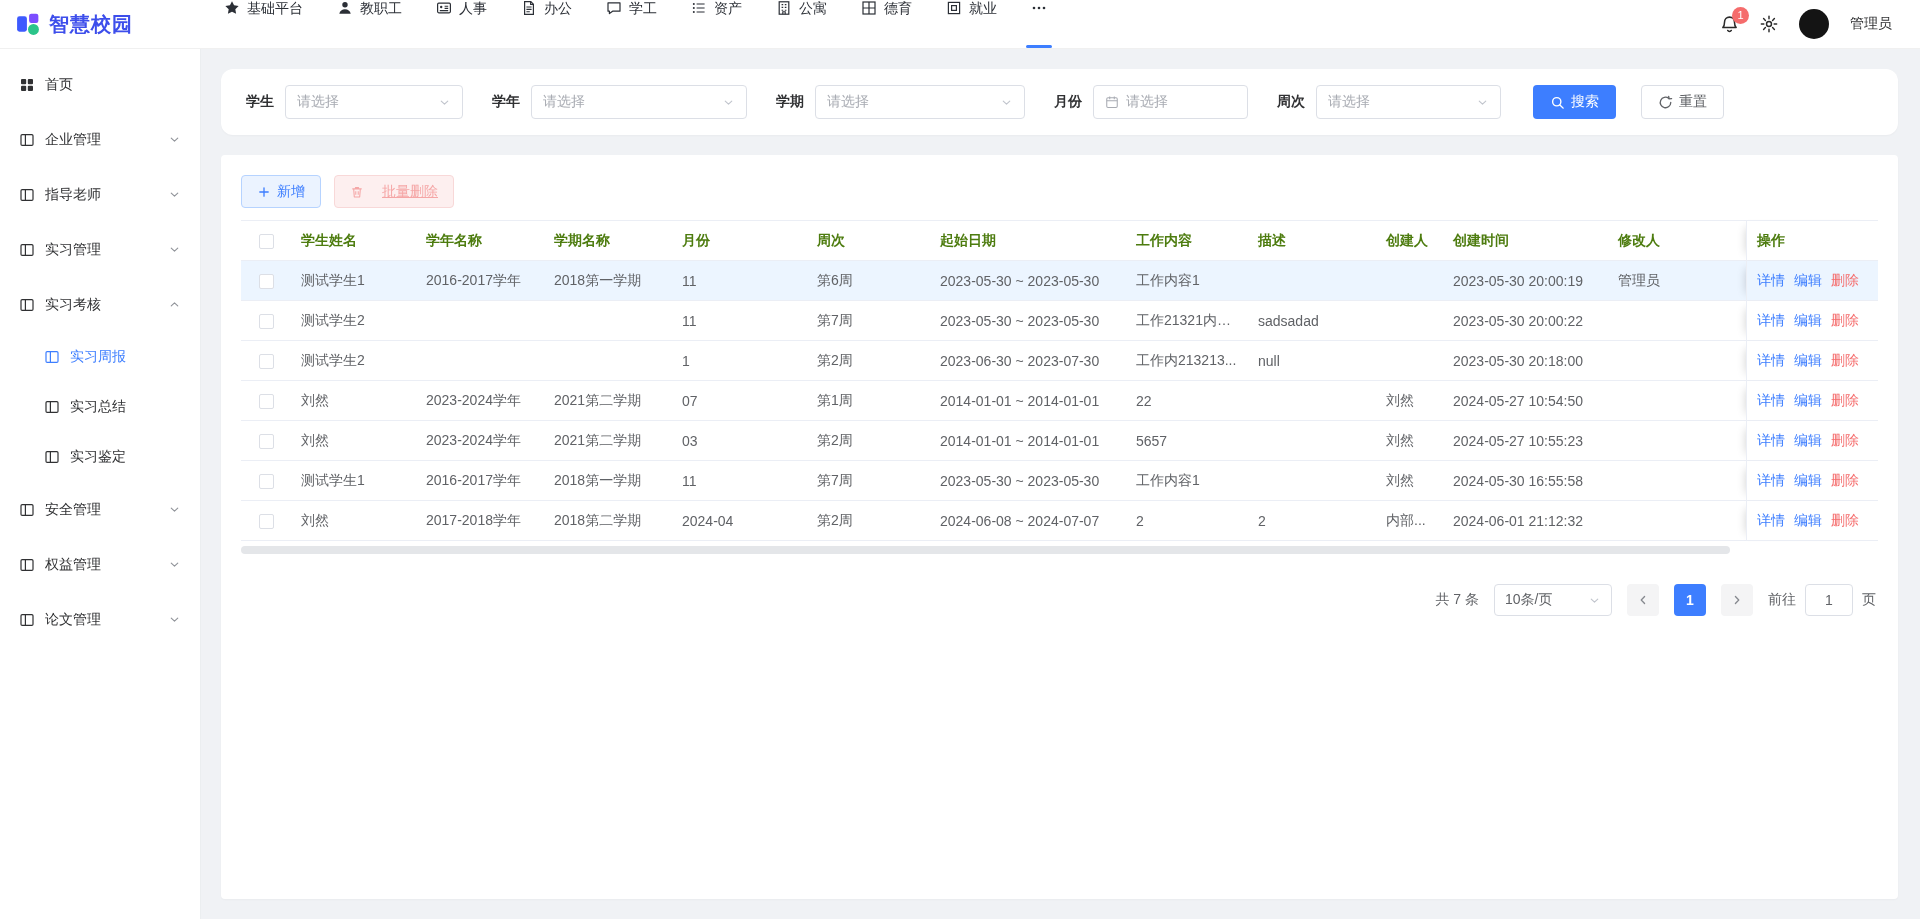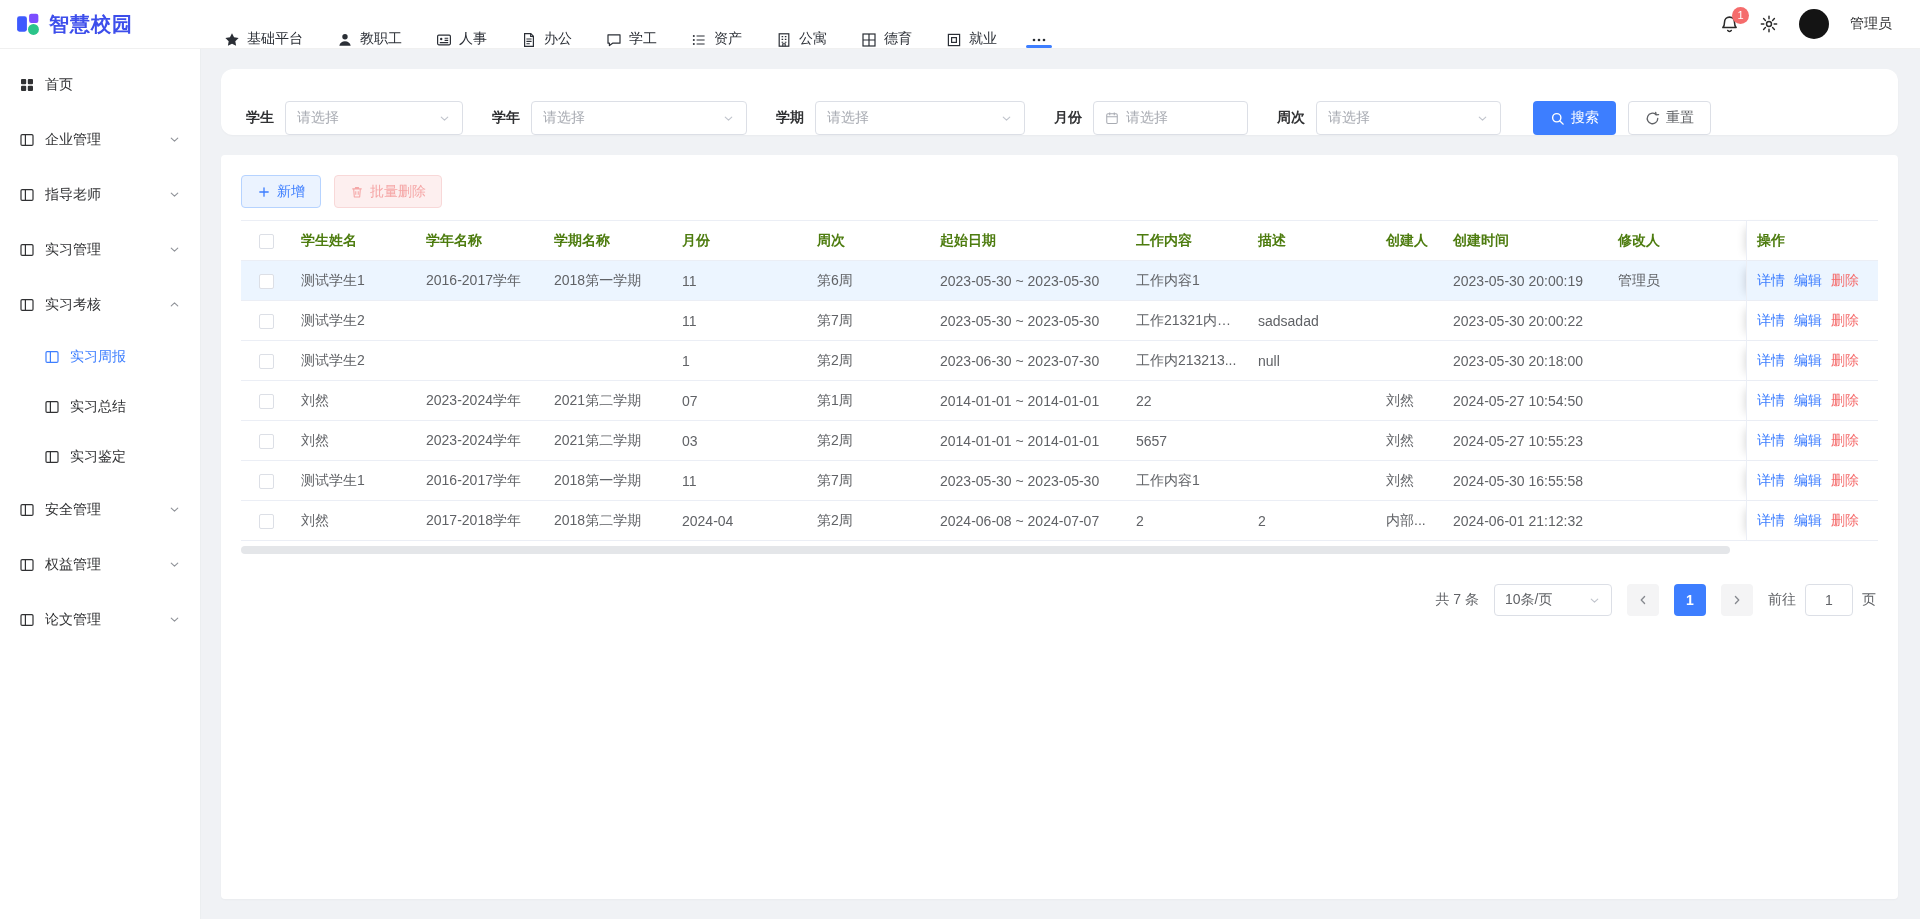--- a/index.html
+++ b/index.html
@@ -7,21 +7,21 @@
     font-family:"Liberation Sans","DejaVu Sans",sans-serif; font-size:14px;
     color:#303133; background:#f0f2f5; }
   svg { display:block; }
 
   
   .topbar { position:fixed; top:0; left:0; right:0; height:49px; background:#fff;
     display:flex; align-items:center; z-index:20; border-bottom:1px solid #f0f0f0; }
   .logo { width:201px; display:flex; align-items:center; gap:9px; padding-left:16px; flex:none; }
   .logo-text { font-size:20px; font-weight:bold; color:#3d4eeb; letter-spacing:1px; }
   .topnav { display:flex; align-items:stretch; height:100%; margin-left:6px; }
-  .nav-item { display:flex; align-items:flex-end; gap:7px; padding:0 17px; cursor:pointer;
+  .nav-item { display:flex; align-items:flex-start; gap:7px; padding:0 17px; cursor:pointer;
     color:#2b2f36; position:relative; font-size:14px; }
   .nav-item .ni { display:flex; color:#2b2f36; }
   .nav-item.active::after { content:""; position:absolute; left:12px; right:12px; bottom:0;
     height:3px; background:#3d7eff; border-radius:2px; }
   .topbar-right { margin-left:auto; display:flex; align-items:center; gap:21px; padding-right:28px; }
   .bell { position:relative; display:flex; color:#2b2b2b; cursor:pointer; }
   .badge { position:absolute; top:-8px; right:-10px; background:#f56c6c; color:#fff;
     font-size:11px; min-width:17px; height:17px; border-radius:9px; display:flex;
     align-items:center; justify-content:center; padding:0 4px; font-style:normal; }
   .gear { display:flex; color:#2b2b2b; cursor:pointer; }
@@ -35,45 +35,45 @@
     color:#303133; font-size:14px; white-space:nowrap; }
   .side-item .s-icon { margin-right:10px; display:flex; color:#303133; flex:none; }
   .side-item .chev { margin-left:auto; display:flex; color:#909399; }
   .side-item.child { height:50px; padding-left:44px; }
   .side-item.active, .side-item.active .s-icon { color:#3d7eff; }
 
   
   .content { margin-left:201px; padding:20px 22px 20px 20px; padding-top:69px; height:919px; }
 
   .filter-card { background:#fff; border-radius:12px; height:66px; display:flex;
-    align-items:flex-end; padding:0 25px; gap:29px; box-shadow:0 1px 2px rgba(0,0,0,.03); }
+    align-items:center; padding:0 25px; gap:29px; box-shadow:0 1px 2px rgba(0,0,0,.03); }
   .f-item { display:flex; align-items:center; gap:11px; }
   .f-label { font-weight:bold; color:#303133; white-space:nowrap; }
   .f-control { height:34px; border:1px solid #dcdfe6; border-radius:4px; background:#fff;
     display:flex; align-items:center; padding:0 11px; cursor:pointer; gap:7px; }
   .f-control .ph { flex:1; color:#a8abb2; font-size:14px; white-space:nowrap; overflow:hidden; }
   .f-control .chev { color:#c0c4cc; display:flex; }
   .f-control .cal { color:#a8abb2; display:flex; }
-  .filter-actions { display:flex; gap:12px; margin-left:3px; }
+  .filter-actions { display:flex; gap:25px; margin-left:3px; }
   .btn { height:34px; border-radius:4px; display:inline-flex; align-items:center; gap:6px;
     padding:0 16px; font-size:14px; cursor:pointer; border:1px solid transparent;
     font-family:inherit; }
   .btn-primary { background:#3d7eff; color:#fff; }
   .btn-plain { background:#fff; border-color:#dcdfe6; color:#606266; }
   .btn .ic { display:flex; }
 
   .table-card { background:#fff; border-radius:4px; margin-top:20px; padding:20px;
     height:744px; box-shadow:0 1px 2px rgba(0,0,0,.03); }
   .toolbar { display:flex; gap:13px; }
   .btn-add { background:#ebf3ff; color:#3d7eff; border:1px solid #b6d3ff; height:33px;
     padding:0 15px; border-radius:4px; display:inline-flex; align-items:center; gap:6px;
     cursor:pointer; font-size:14px; font-family:inherit; }
   .btn-batch { background:#fdefef; color:#f5a6a6; border:1px solid #f8d8d8; height:33px;
-    padding:0 15px; border-radius:4px; display:inline-flex; align-items:center; gap:6px;
-    cursor:not-allowed; font-size:14px; font-family:inherit; }
+    padding:0 15px; border-radius:4px; display:inline-flex; align-items:center; gap:18px;
+    cursor:not-allowed; font-size:14px; font-family:inherit;text-decoration:underline; }
   .btn-add .ic, .btn-batch .ic { display:flex; }
 
   .table-wrap { margin-top:12px; position:relative; }
   table { width:100%; border-collapse:separate; border-spacing:0; table-layout:fixed; }
   th, td { height:40px; padding:0 10px; text-align:left; font-size:14px; color:#606266;
     border-bottom:1px solid #ebeef5; white-space:nowrap; overflow:hidden;
     text-overflow:ellipsis; background:#fff; }
   thead th { color:#4d7c0f; font-weight:bold; border-top:1px solid #ebeef5; height:41px; }
   .cb-col { text-align:center; padding:0 6px; }
   .cb { width:15px; height:15px; border:1px solid #dcdfe6; border-radius:2px;

